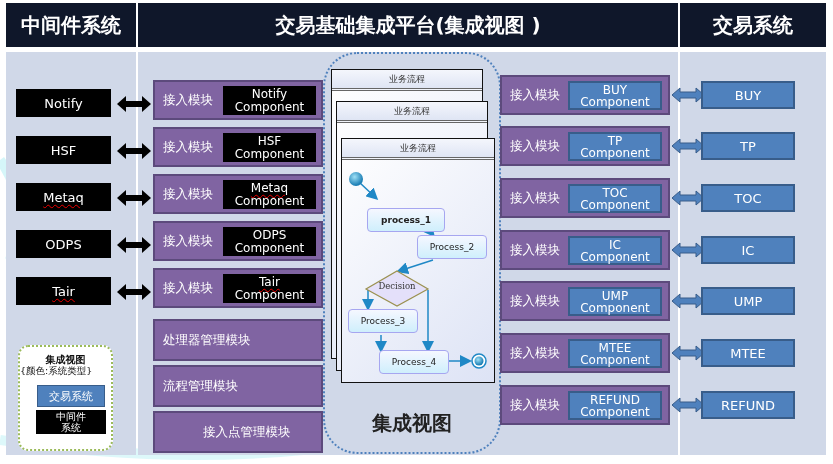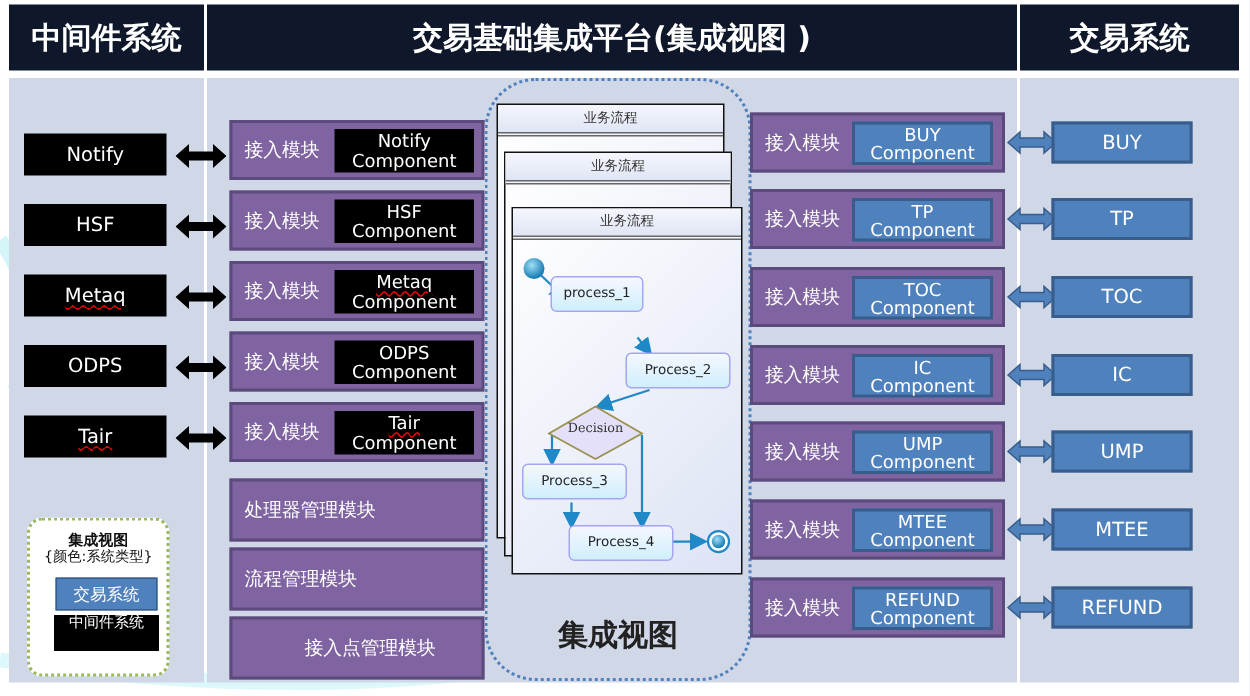--- a/index.html
+++ b/index.html
@@ -31,25 +31,25 @@
   .engine { position: absolute; left: 323px; top: 52px; width: 178px; height: 402px;
             border: 2px dotted #4f81bd; border-radius: 34px; background: #d0d8e8; }
   .engine-label { position: absolute; left: 323px; top: 410px; width: 178px; text-align: center;
                   font-size: 20px; color: #222; font-weight: bold; }
   .win { position: absolute; background: linear-gradient(135deg, #ffffff, #dde3f5); border: 1px solid #111; }
   .win .title { height: 21px; border-bottom: 3px double #666; font-size: 9px; text-align: center;
                 line-height: 19px; color: #333; background: linear-gradient(#f4f6fc, #dfe5f4); }
   .legend { position: absolute; left: 18px; top: 345px; width: 95px; height: 106px; background: #fff;
             border: 2px dotted #9bbb59; border-radius: 10px; }
   .legend .lt { position: absolute; top: 6px; width: 100%; text-align: center; font-size: 10px; font-weight: bold; color: #111; }
-  .legend .ls { position: absolute; top: 18px; width: 100%; text-align: center; font-size: 9.5px; color: #111; }
+  .legend .ls { position: absolute; top: 18px; width: 100%; text-align: left; font-size: 9.5px; color: #111; }
   .legend .tx { position: absolute; left: 17px; top: 38px; width: 68px; height: 22px; background: #4f81bd;
                 border: 1px solid #385d8a; color: #fff; font-size: 11px; display: flex; align-items: center; justify-content: center; }
   .legend .mw { position: absolute; left: 16px; top: 63px; width: 70px; height: 24px; background: #000;
-                color: #fff; font-size: 10px; line-height: 11px; text-align: center; display: flex; flex-direction: row; justify-content: center; }
+                color: #fff; font-size: 10px; line-height: 11px; text-align: center; display: flex; flex-direction: column; justify-content: center; }
   .node { position: absolute; background: linear-gradient(#f5f7ff, #cfeffc); border: 1.5px solid #a6a6f0;
           border-radius: 4px; font-size: 9px; color: #222; display: flex; align-items: center; justify-content: center; }
   .wavy { text-decoration: underline wavy #e00; text-decoration-thickness: 1px; text-underline-offset: 2px; }
 </style>
 </head>
 <body>
 
 <svg class="bg-deco" viewBox="0 0 833 464">
   <path d="M0 160 Q 30 200 10 260" stroke="#b9f0f5" stroke-width="10" fill="none" opacity="0.6"></path>
   <path d="M0 440 Q 200 470 380 440" stroke="#c6f3f7" stroke-width="10" fill="none" opacity="0.6"></path>
@@ -153,21 +153,21 @@
   <path d="M92 100 L58 111" stroke="#1f88c6" stroke-width="1.5" fill="none" marker-end="url(#ah)"></path>
   <path d="M27 130 L27 148" stroke="#1f88c6" stroke-width="1.5" fill="none" marker-end="url(#ah)"></path>
   <path d="M87 130 L87 190" stroke="#1f88c6" stroke-width="1.5" fill="none" marker-end="url(#ah)"></path>
   <path d="M40 175 L40 190" stroke="#1f88c6" stroke-width="1.5" fill="none" marker-end="url(#ah)"></path>
   <path d="M102 201 L128 201" stroke="#1f88c6" stroke-width="1.5" fill="none" marker-end="url(#ah)"></path>
   <circle cx="15" cy="19" r="7" fill="url(#sg)"></circle>
   <circle cx="138" cy="201" r="7" fill="#fff" stroke="#1f88c6" stroke-width="1.5"></circle>
   <circle cx="138" cy="201" r="4.5" fill="url(#sg)"></circle>
   <polygon points="56,111 87,129 56,146 25,129" fill="#e4e0fa" stroke="#9b9150" stroke-width="1.2"></polygon>
 </svg>
-<div class="node" style="left:367px;top:184px;width:62px;height:24px;">process_1</div>
+<div class="node" style="left:367px;top:208px;width:78px;height:24px;font-weight:bold;">process_1</div>
 <div class="node" style="left:417px;top:235px;width:70px;height:24px;">Process_2</div>
 <div style="position:absolute;left:372px;top:281px;width:50px;text-align:center;font-size:8.5px;font-family:'DejaVu Serif',serif;color:#333;">Decision</div>
 <div class="node" style="left:348px;top:309px;width:70px;height:24px;">Process_3</div>
 <div class="node" style="left:379px;top:350px;width:70px;height:24px;">Process_4</div>
 
 <div class="rmod" style="top:75px;">
   <span class="lbl">接入模块</span>
   <div class="comp">
     <span>BUY</span>
     <span>Component</span>

